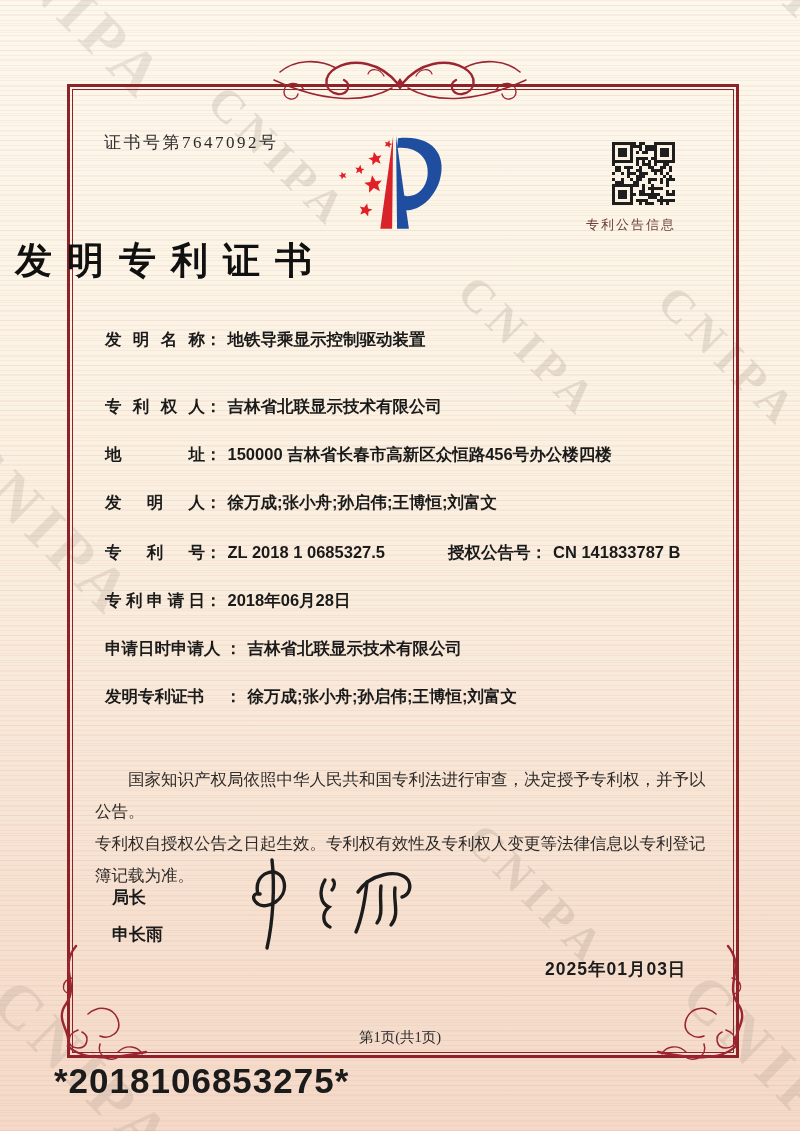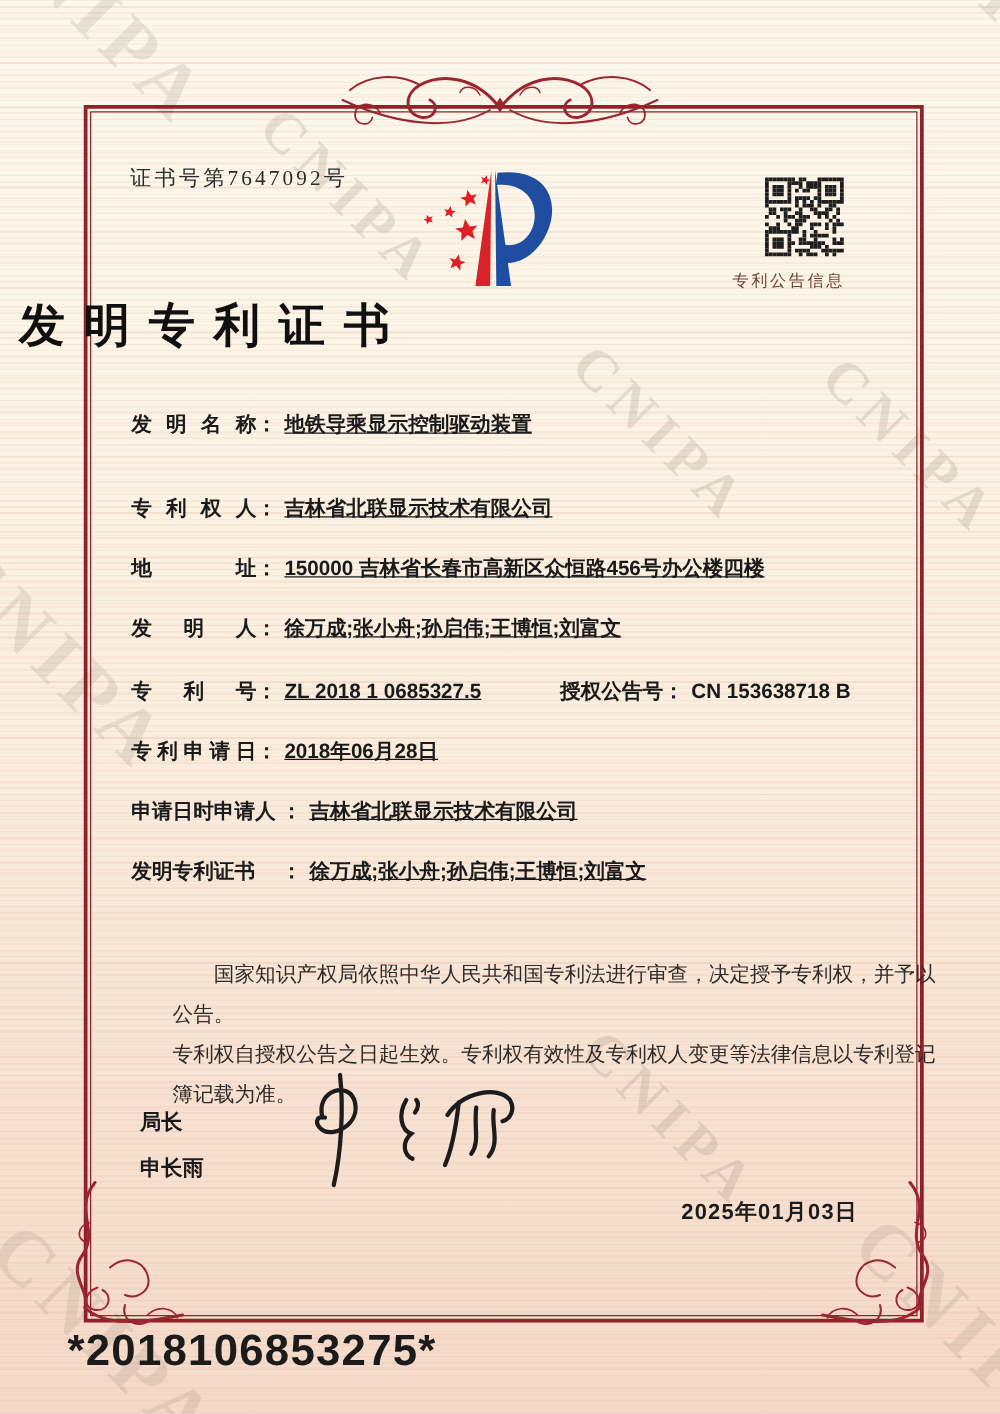--- a/index.html
+++ b/index.html
@@ -23,28 +23,28 @@
   .cert-no{position:absolute;left:104px;top:131px;font-family:"Liberation Serif",serif;
       font-size:17px;color:#2b2b2b;letter-spacing:2.5px;}
   .logo{position:absolute;left:336px;top:132px;}
   .qr{position:absolute;left:612px;top:142px;display:grid;grid-template-columns:repeat(21,3px);grid-auto-rows:3px;}
   .qm{background:#1e1e1e;}
   .qr-cap{position:absolute;left:586px;top:216px;width:116px;text-align:left;
       font-family:"Liberation Serif",serif;font-size:13px;color:#6e3f36;letter-spacing:2px;}
   .title{position:absolute;left:0;top:236px;width:100%;
       font-size:37px;font-weight:900;color:#101010;letter-spacing:15px;text-indent:15px;}
   
-  .row{position:absolute;left:105px;font-size:16.5px;font-weight:700;color:#1a1a1a;white-space:nowrap;text-decoration:underline;}
+  .row{position:absolute;left:105px;font-size:16.5px;font-weight:700;color:#1a1a1a;white-space:nowrap;}
   .lbl{display:inline-block;width:100px;text-align:justify;text-align-last:justify;}
   .lblw{display:inline-block;width:120px;}
   .colon{display:inline-block;margin-right:6px;}
   .col2{position:absolute;left:343px;top:0;}
   
   .statement{position:absolute;left:95px;top:764px;width:618px;
-      font-family:"Liberation Serif",serif;font-size:16.5px;color:#2e2a28;line-height:32px;margin-left:43px;}
+      font-family:"Liberation Serif",serif;font-size:16.5px;color:#2e2a28;line-height:32px;}
   .statement .indent{text-indent:2em;}
   
   .sig-role{position:absolute;left:112px;top:886px;font-size:17px;font-weight:700;color:#1a1a1a;text-align:center;}
   .sig-name{position:absolute;left:112px;top:923px;font-size:17px;font-weight:700;color:#1a1a1a;}
   .sig-hand{position:absolute;left:228px;top:852px;}
   .issue-date{position:absolute;left:545px;top:957px;font-size:17.5px;font-weight:600;color:#1c1c1c;letter-spacing:1px;}
   
   .page-ind{position:absolute;left:0;top:1028px;width:100%;text-align:center;
       font-family:"Liberation Serif",serif;font-size:14.5px;color:#2b2b2b;}
   .barcode-txt{position:absolute;left:54px;top:1061px;font-size:35px;font-weight:700;color:#1b1b1b;letter-spacing:1px;}
@@ -585,21 +585,21 @@
     <span class="lbl">专利权人</span><span class="colon">：</span><span class="val">吉林省北联显示技术有限公司</span>
   </div>
   <div class="row" style="top:444px">
     <span class="lbl">地址</span><span class="colon">：</span><span class="val">150000 吉林省长春市高新区众恒路456号办公楼四楼</span>
   </div>
   <div class="row" style="top:492px">
     <span class="lbl">发明人</span><span class="colon">：</span><span class="val">徐万成;张小舟;孙启伟;王博恒;刘富文</span>
   </div>
   <div class="row" style="top:542px;width:608px">
     <span class="lbl">专利号</span><span class="colon">：</span><span class="val">ZL 2018 1 0685327.5</span>
-    <span class="col2"><span>授权公告号</span><span class="colon">：</span><span class="val">CN 153638718 B</span></span>
+    <span class="col2"><span>授权公告号</span><span class="colon">：</span><span class="val">CN 141833787 B</span></span>
   </div>
   <div class="row" style="top:590px;width:608px">
     <span class="lbl">专利申请日</span><span class="colon">：</span><span class="val">2018年06月28日</span>
   </div>
   <div class="row" style="top:638px">
     <span class="lblw">申请日时申请人</span><span class="colon">：</span><span class="val">吉林省北联显示技术有限公司</span>
   </div>
   <div class="row" style="top:686px">
     <span class="lblw">发明专利证书</span><span class="colon">：</span><span class="val">徐万成;张小舟;孙启伟;王博恒;刘富文</span>
   </div>
@@ -619,16 +619,17 @@
       <path d="M104,38 c3,-4 3,-8 1,-10"></path>
       <path d="M130,40 C142,22 170,16 180,28 C184,35 181,43 174,45"></path>
       <path d="M139,30 C137,48 134,66 128,80"></path>
       <path d="M153,34 C151,50 156,62 149,71"></path>
       <path d="M167,36 C165,50 172,62 163,73"></path>
     </g>
   </svg>
 
   <div class="issue-date">2025年01月03日</div>
 
+  <div class="page-ind">第1页(共1页)</div>
 
   <div class="barcode-txt">*2018106853275*</div>
 
 </div>
 
 </body></html>

